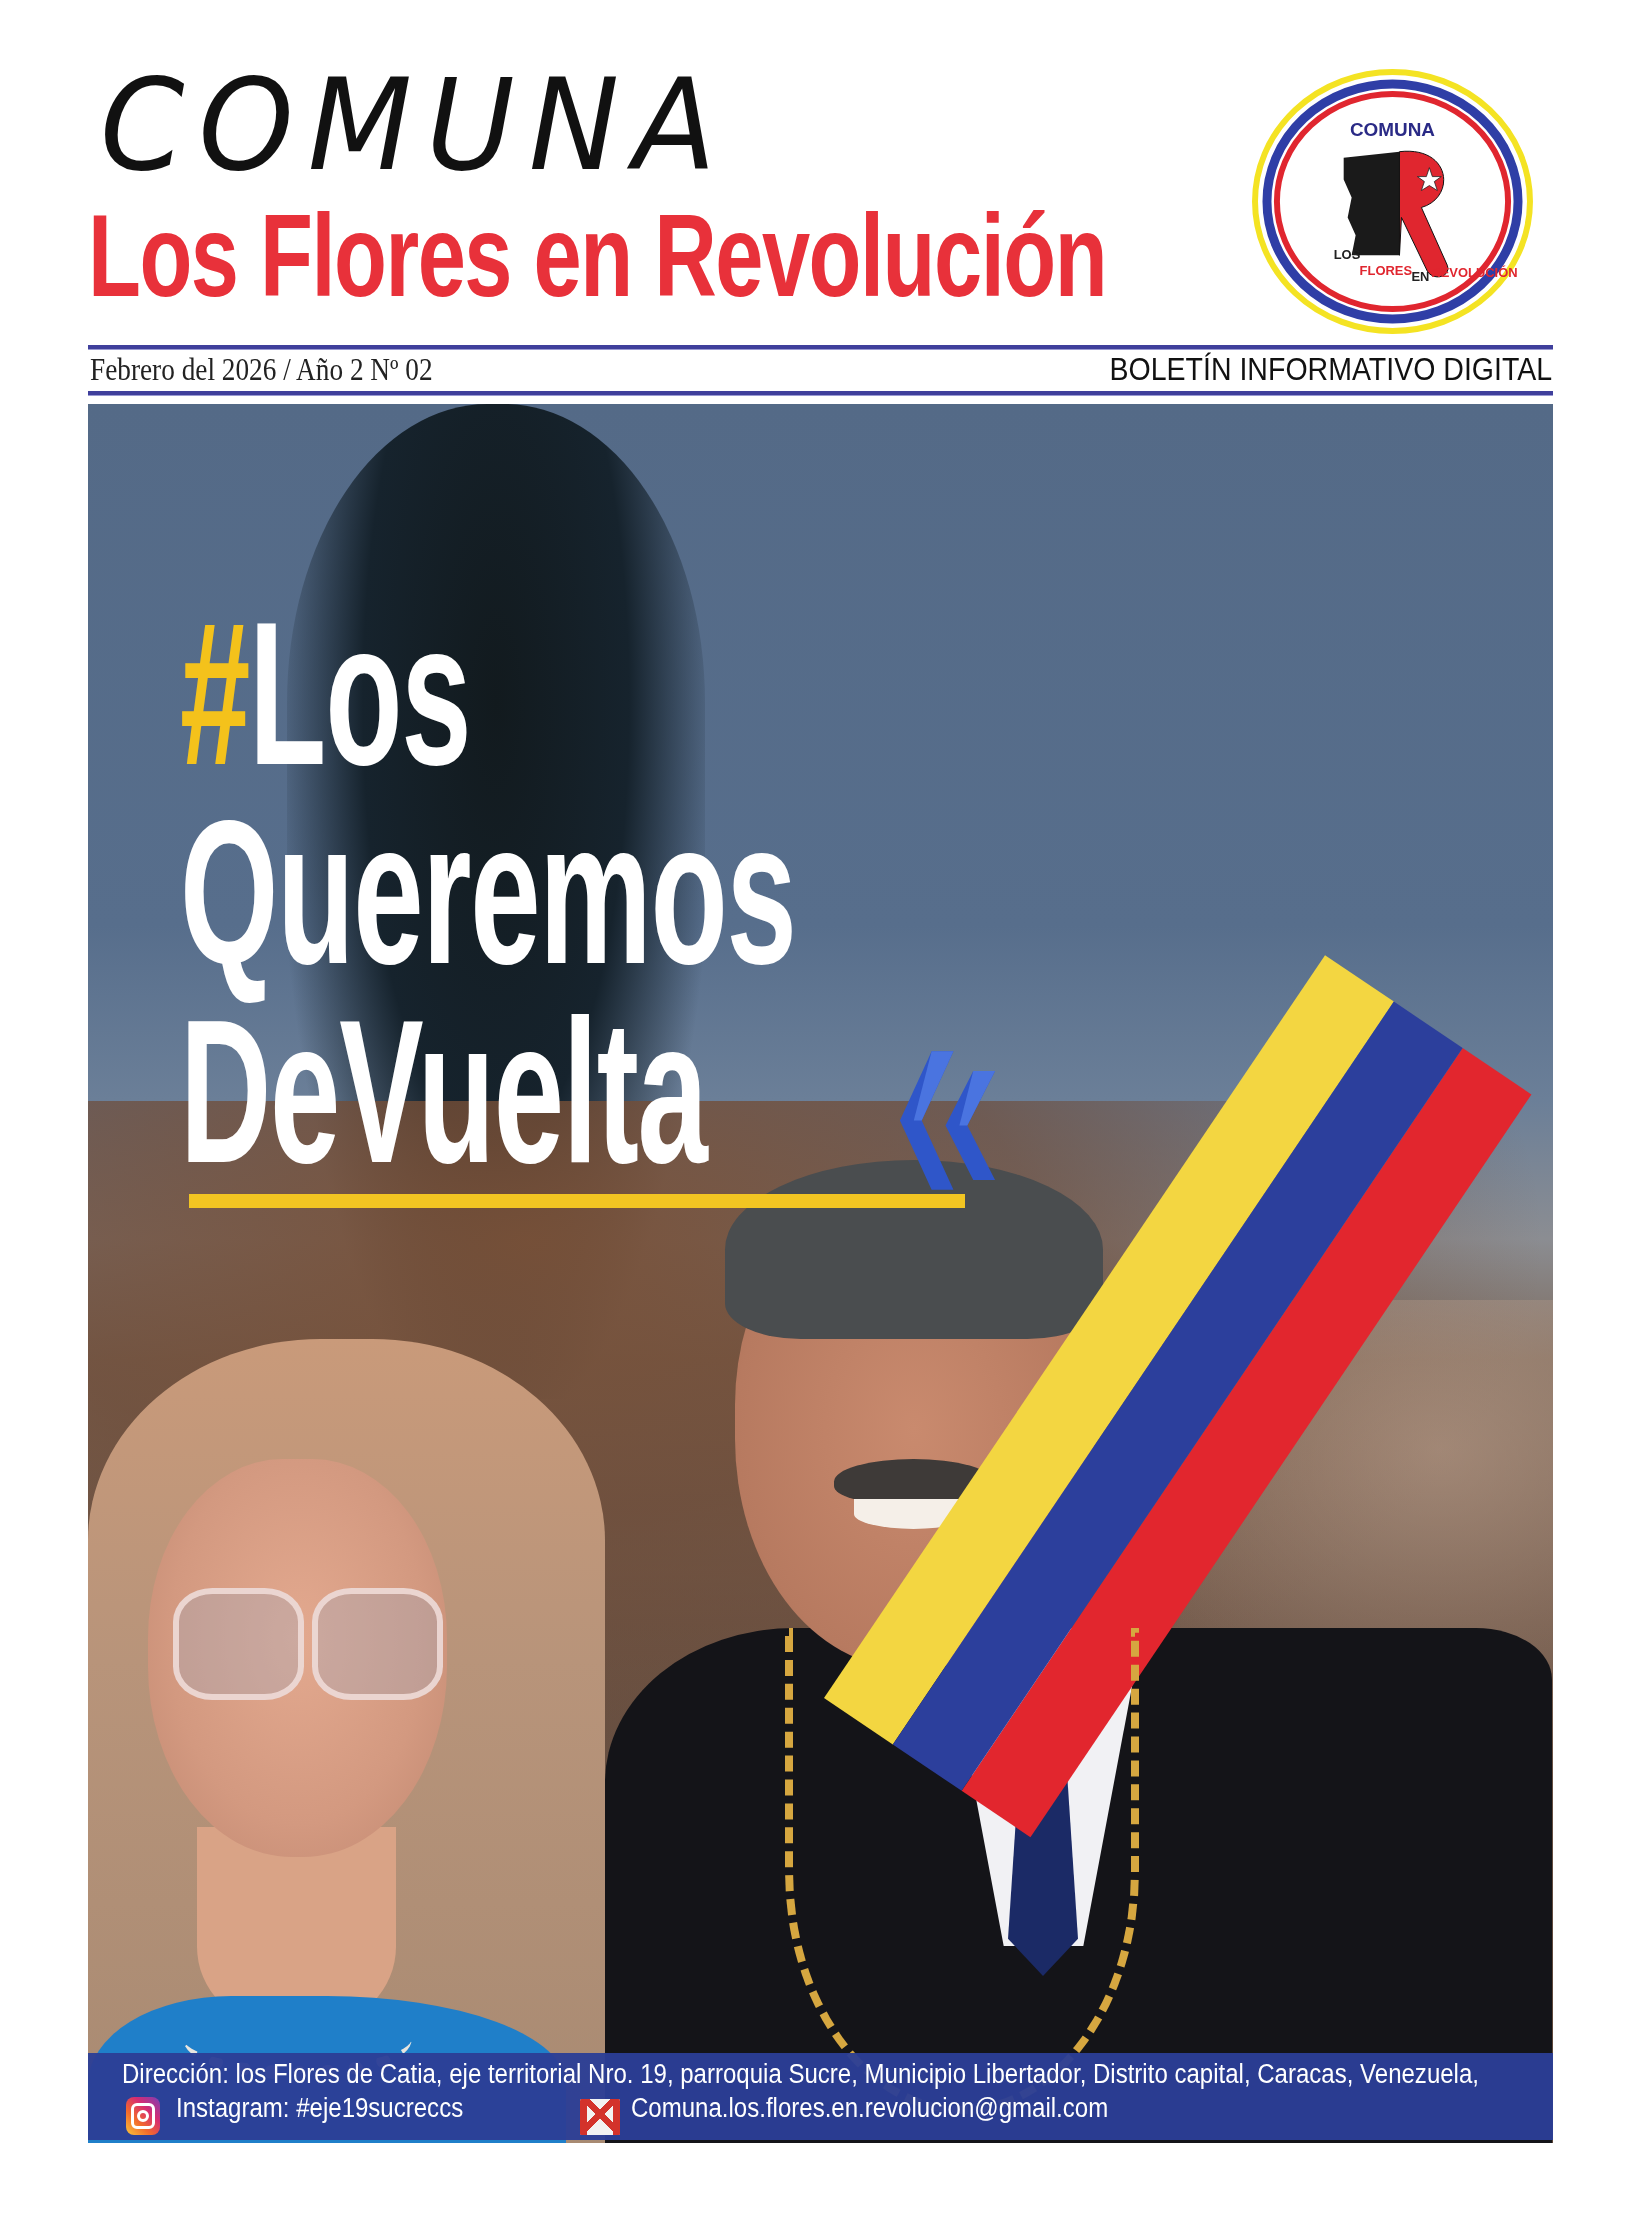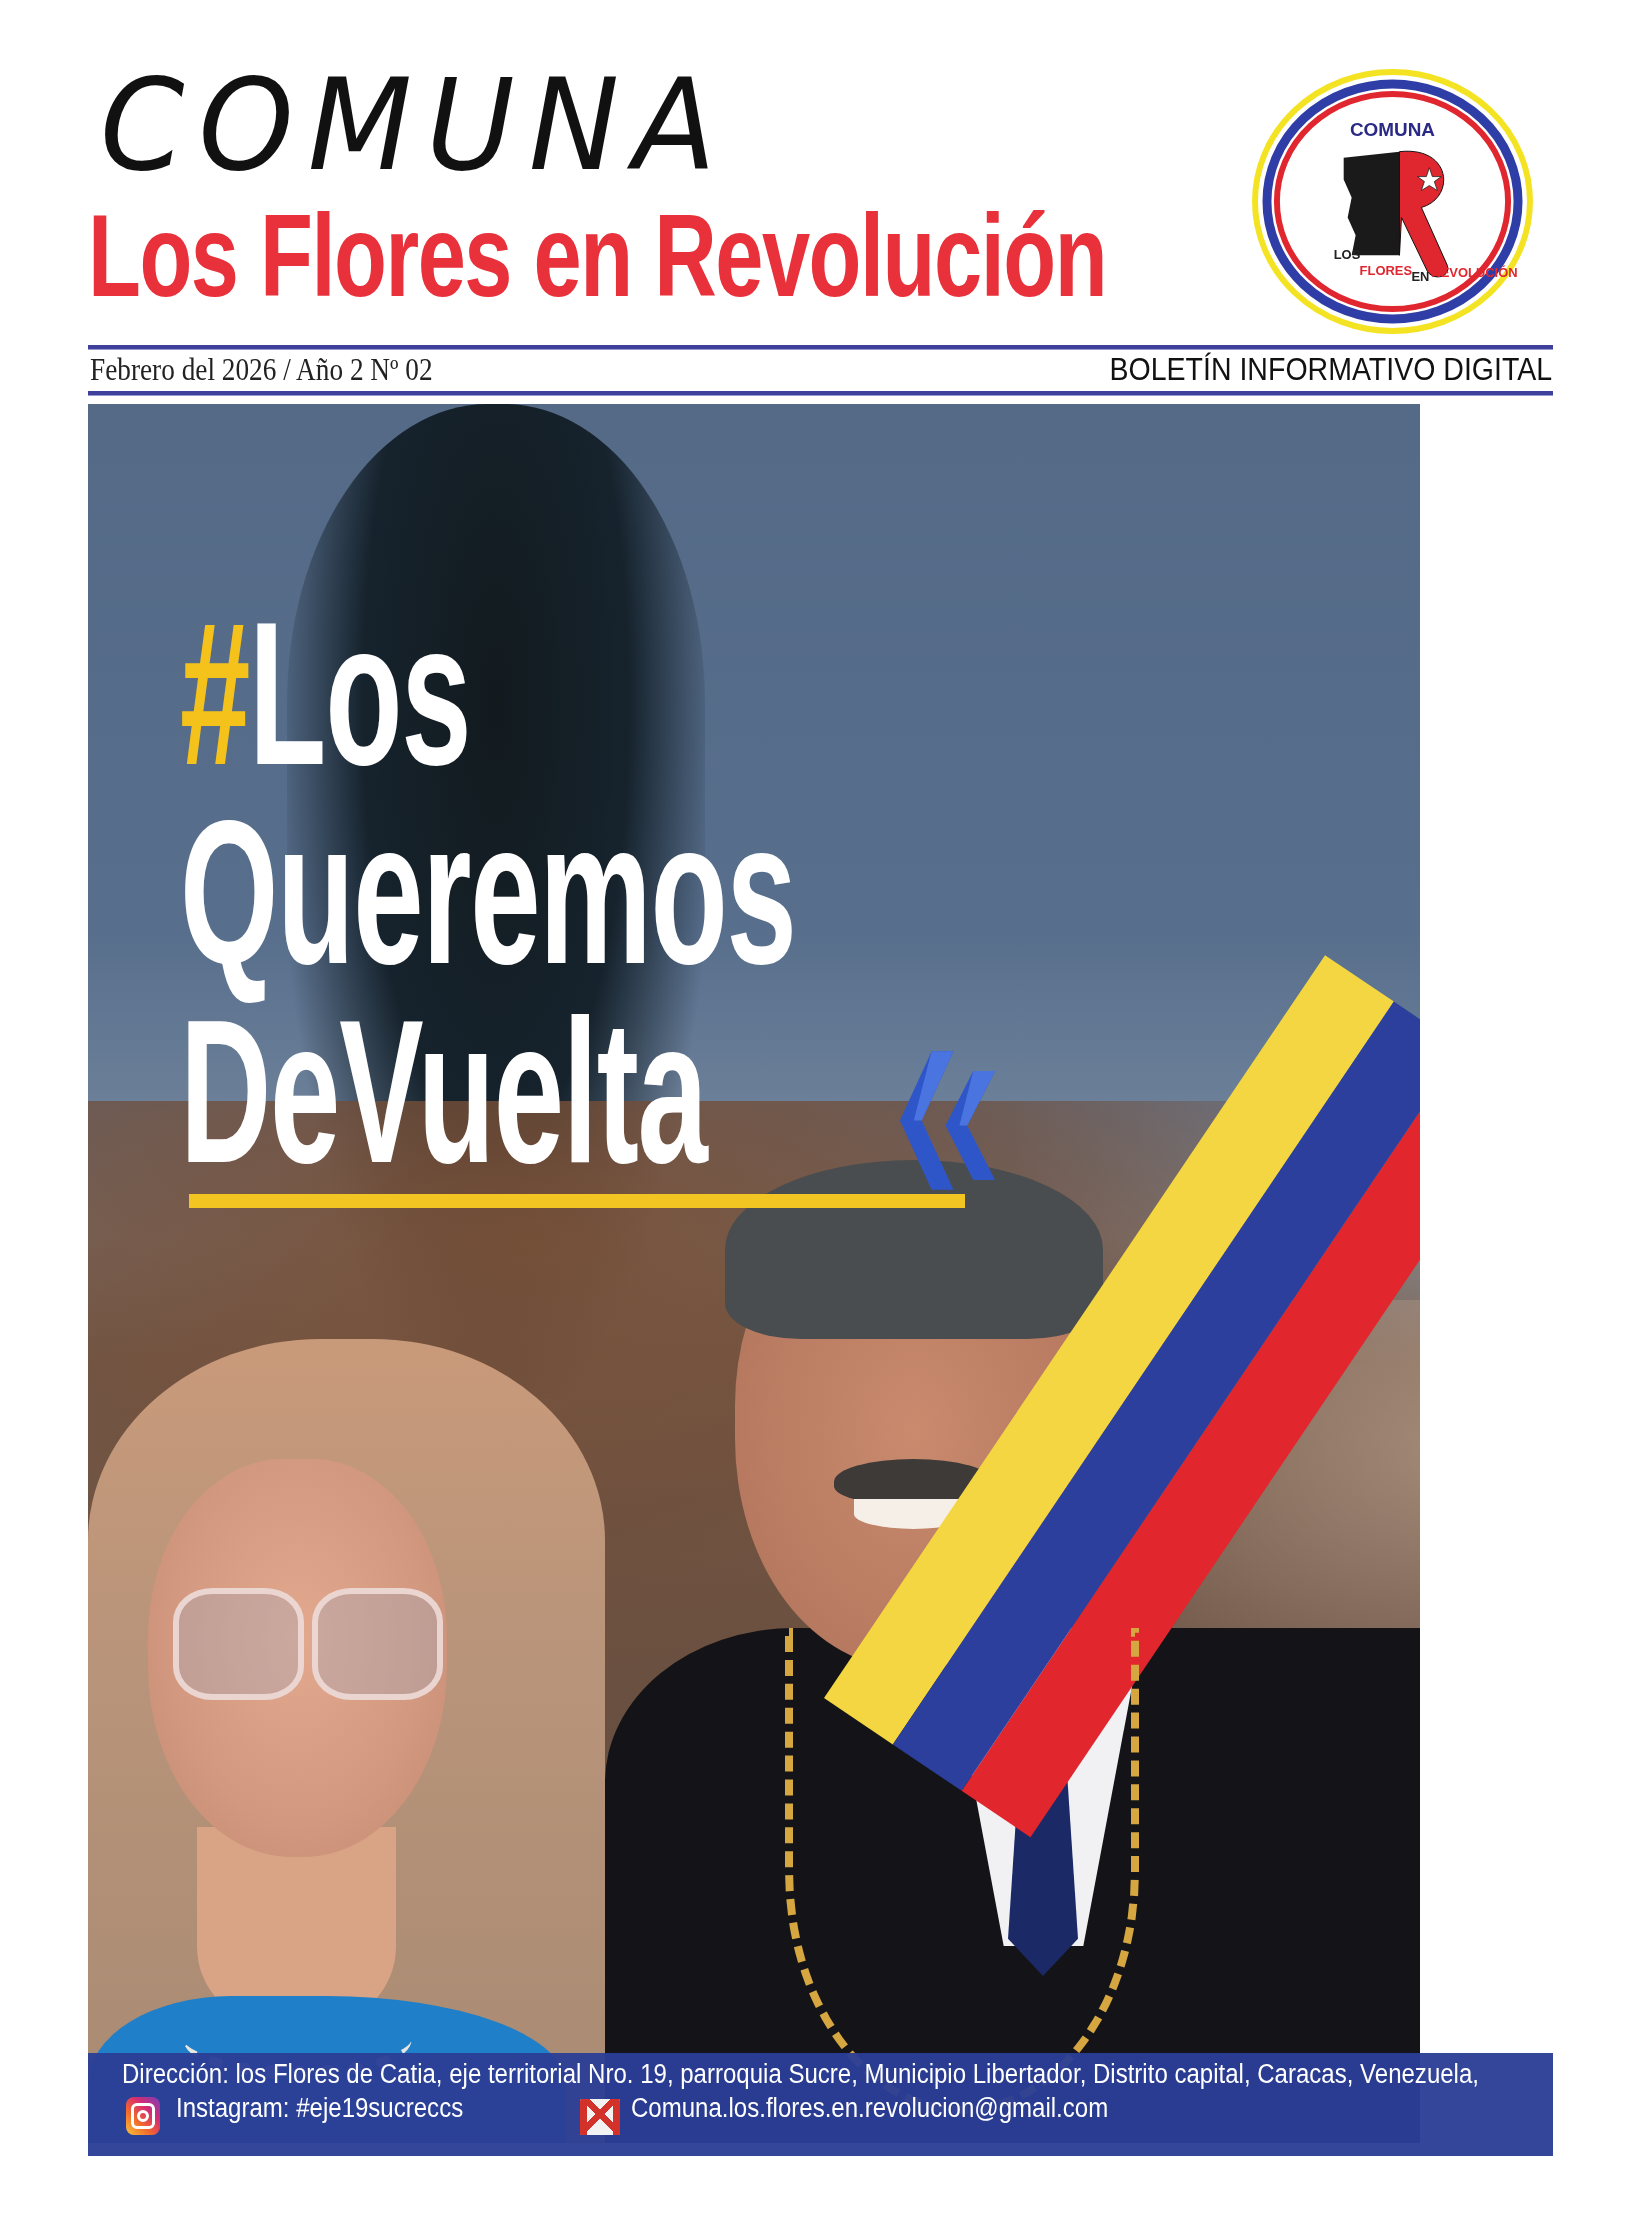--- a/index.html
+++ b/index.html
@@ -17,21 +17,21 @@
   .rule{left:88px;width:1465px;height:4px;background:#3f3f9c;box-shadow:0 1px 0 #9a9ad2;}
   .rule.top{top:345px;}
   .rule.bot{top:391px;}
 
   .date-line{left:90px;top:352px;font-family:"Liberation Serif",serif;font-size:31px;color:#222;
     transform:scaleX(0.88);transform-origin:left top;white-space:nowrap;}
   .boletin{right:94px;top:352px;font-family:"Liberation Sans",sans-serif;font-size:31px;color:#111;
     transform:scaleX(0.92);transform-origin:right top;white-space:nowrap;}
 
   
-  .photo{left:88px;top:404px;width:1332px;height:1739px;overflow:hidden;
+  .photo{left:88px;top:404px;width:1465px;height:1739px;overflow:hidden;
     background:linear-gradient(180deg,#546a87 0%,#576e8c 30%,#6b7f98 40%,#8b8d92 48%,#7d6a5c 55%,#6b5446 70%,#5a4438 100%);}
   .bust{left:199px;top:0;width:418px;height:995px;border-radius:48% 48% 10% 10%/30% 30% 5% 5%;
     background:radial-gradient(ellipse at 50% 30%,#121a1e 0%,#16232d 45%,rgba(34,50,70,0.0) 75%);}
   .bust-base{left:0;top:697px;width:1465px;height:697px;
     background:radial-gradient(ellipse at 30% 20%,rgba(120,80,55,0.95) 0%,rgba(110,75,55,0.7) 35%,rgba(120,100,90,0) 70%);}
   .wall-right{left:896px;top:896px;width:569px;height:498px;
     background:radial-gradient(ellipse at 80% 30%,rgba(190,160,140,0.6) 0%,rgba(170,150,140,0) 70%);}
 
   
   .ht{font-family:"Liberation Sans",sans-serif;font-weight:700;color:#ffffff;line-height:1;white-space:nowrap;
@@ -62,21 +62,21 @@
   .man-hair{left:637px;top:756px;width:378px;height:179px;border-radius:50% 50% 20% 20%;background:#4a4d4f;}
   .man-mustache{left:746px;top:1055px;width:159px;height:45px;background:#3e3a38;border-radius:50% 50% 40% 40%;}
   .man-smile{left:766px;top:1095px;width:119px;height:30px;background:#f5efe8;border-radius:0 0 50% 50%;}
   .sash{left:736px;top:1294px;width:896px;height:249px;transform:rotate(-56deg);transform-origin:left top;}
   .sash-y{height:33.3%;background:#f3d641;}
   .sash-b{height:33.3%;background:#2c3f9c;position:relative;}
   .sash-r{height:33.4%;background:#e2262e;}
   .gold-chain{left:697px;top:1224px;width:338px;height:478px;border:8px dashed #d6a740;border-top:none;border-radius:0 0 50% 50%;}
 
   
-  .footer{left:88px;top:2053px;width:1465px;height:103px;background:rgba(44,62,150,0.96);}
+  .footer{left:88px;top:2053px;width:1465px;height:87px;background:rgba(44,62,150,0.96);}
   .footer-addr{left:34px;top:6px;font-size:27px;color:#ffffff;white-space:nowrap;transform:scaleX(0.89);transform-origin:left top;}
   .footer-ig-icon{left:38px;top:44px;width:34px;height:38px;border-radius:8px;
     background:linear-gradient(45deg,#f9c63b 0%,#f26a2c 35%,#d62c72 65%,#7b3fb8 100%);}
   .footer-ig-icon::before{content:"";position:absolute;left:5px;top:6px;width:18px;height:20px;border:3px solid #fff;border-radius:6px;}
   .footer-ig-icon::after{content:"";position:absolute;left:11px;top:13px;width:6px;height:6px;border:3px solid #fff;border-radius:50%;}
   .footer-ig-text{left:88px;top:40px;font-size:27px;color:#fff;white-space:nowrap;transform:scaleX(0.89);transform-origin:left top;}
   .footer-mail-icon{left:492px;top:46px;width:40px;height:36px;background:#f2f2f2;border-radius:2px;overflow:hidden;}
   .footer-mail-icon::before{content:"";position:absolute;left:0;top:0;width:40px;height:36px;
     background:linear-gradient(135deg,transparent 0 40%,#d3322b 40% 52%,transparent 52%),
                linear-gradient(225deg,transparent 0 40%,#d3322b 40% 52%,transparent 52%);}

